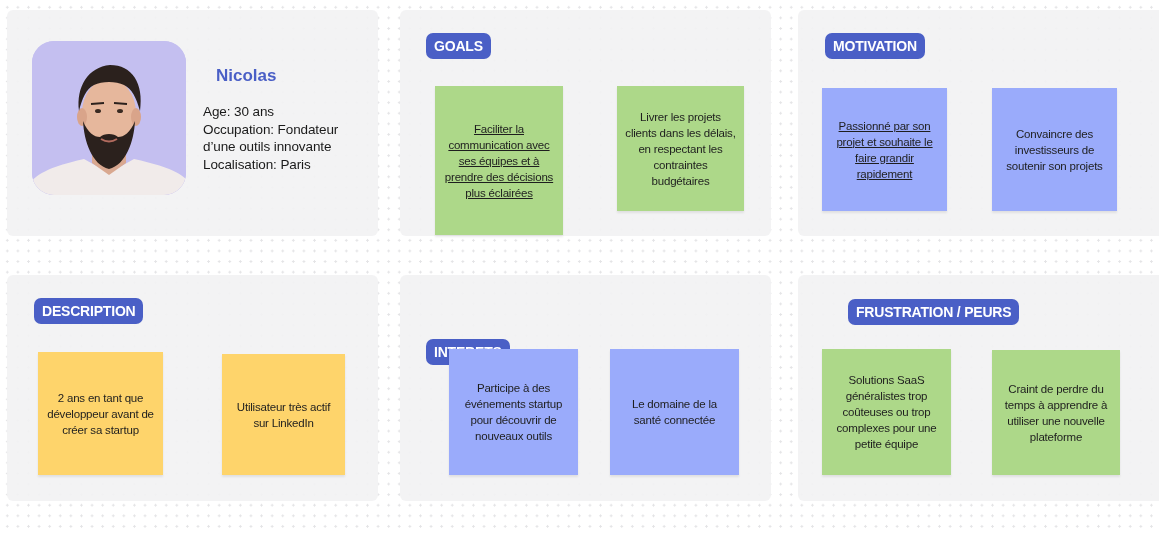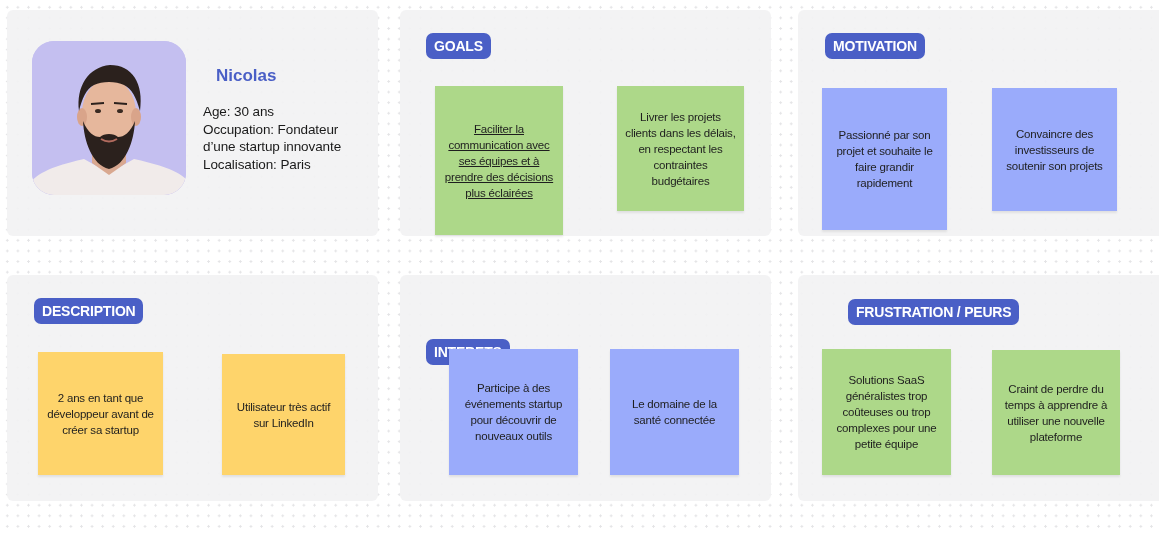--- a/index.html
+++ b/index.html
@@ -113,30 +113,30 @@
     <ellipse cx="88" cy="70" rx="3" ry="2" fill="#3a2a22"></ellipse>
 
     <path d="M59 63 L72 62" stroke="#2b211d" stroke-width="2.2"></path>
     <path d="M82 62 L95 63" stroke="#2b211d" stroke-width="2.2"></path>
   </svg>
 </div>
 <div class="profile-name">Nicolas</div>
 <div class="profile-details">
   <div>Age: 30 ans</div>
   <div>Occupation: Fondateur</div>
-  <div>d’une startup innovante</div>
+  <div>d’une outils innovante</div>
   <div>Localisation: Paris</div>
 </div>
 
 <div class="badge" style="left:426px; top:33px;text-align:center;">GOALS</div>
 <div class="note green" style="left:435px; top:86px; width:128px; height:149px;text-decoration:underline;">Faciliter la communication avec ses équipes et à prendre des décisions plus éclairées</div>
 <div class="note green" style="left:617px; top:86px; width:127px; height:125px;">Livrer les projets clients dans les délais, en respectant les contraintes budgétaires</div>
 
 <div class="badge" style="left:825px; top:33px;">MOTIVATION</div>
-<div class="note blue" style="left:822px; top:88px; width:125px; height:142px;">Passionné par son projet et souhaite le faire grandir rapidement</div>
+<div class="note blue" style="left:822px; top:88px; width:125px; height:123px;text-decoration:underline;">Passionné par son projet et souhaite le faire grandir rapidement</div>
 <div class="note blue" style="left:992px; top:88px; width:125px; height:123px;">Convaincre des investisseurs de soutenir son projets</div>
 
 <div class="badge" style="left:34px; top:298px;">DESCRIPTION</div>
 <div class="note yellow" style="left:38px; top:352px; width:125px; height:123px;">2 ans en tant que développeur avant de créer sa startup</div>
 <div class="note yellow" style="left:222px; top:354px; width:123px; height:121px;">Utilisateur très actif sur LinkedIn</div>
 
 <div class="badge" style="left:426px; top:299px;margin-top:40px;">INTERETS</div>
 <div class="note blue" style="left:429px; top:349px; width:129px; height:126px;margin-left:20px;">Participe à des événements startup pour découvrir de nouveaux outils</div>
 <div class="note blue" style="left:610px; top:349px; width:129px; height:126px;">Le domaine de la santé connectée</div>
 

